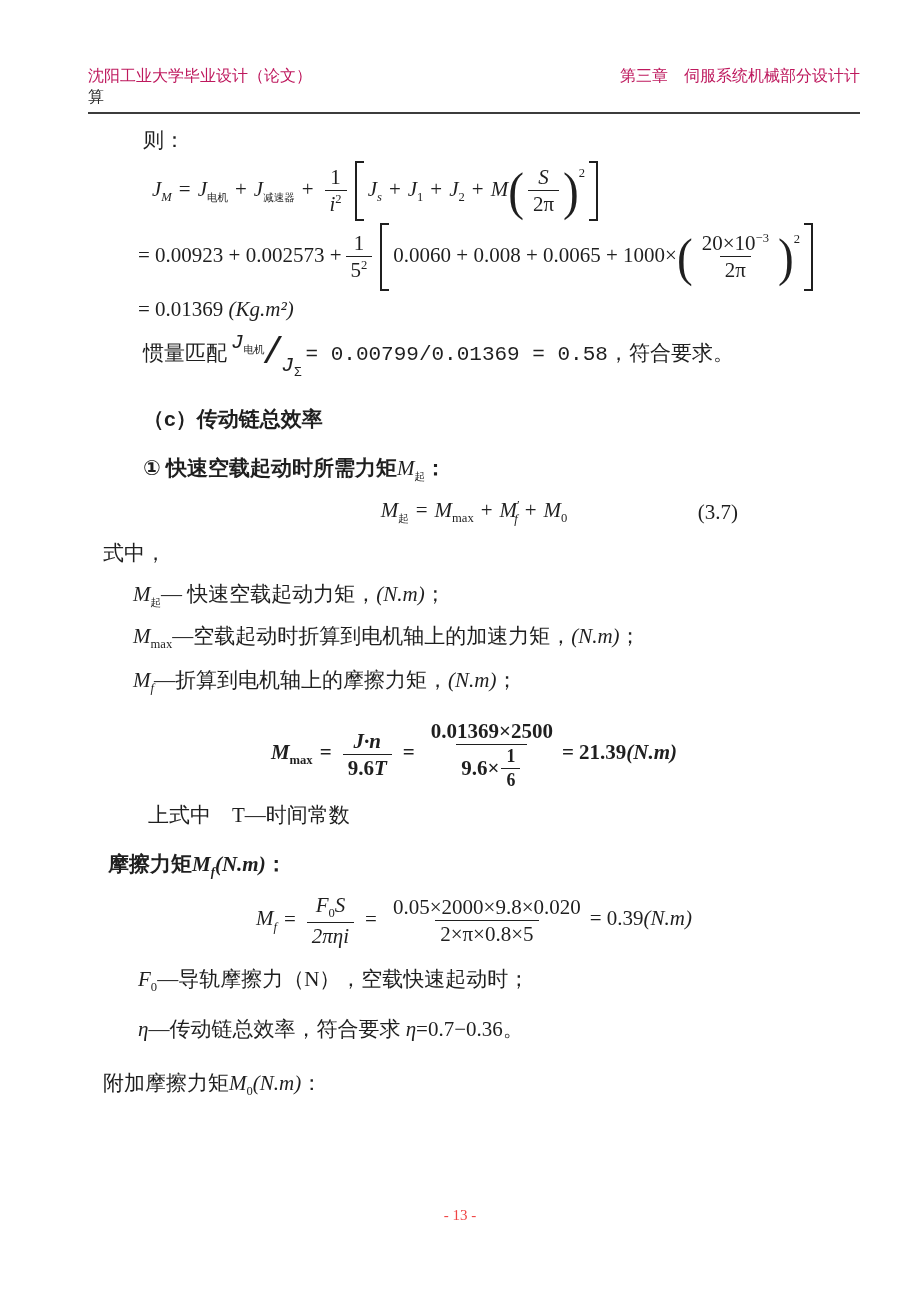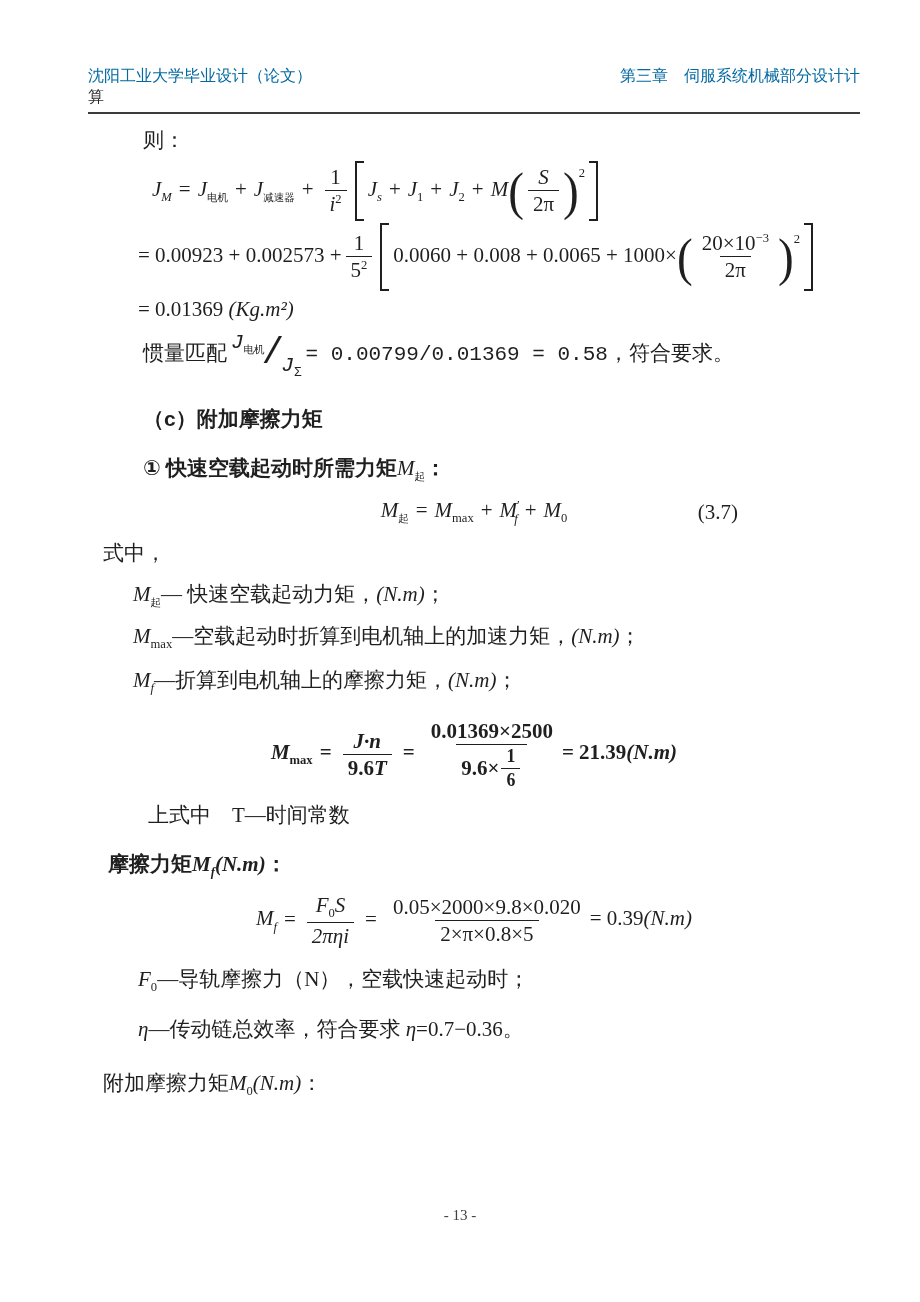--- a/index.html
+++ b/index.html
@@ -6,21 +6,21 @@
   html,body { margin:0; padding:0; background:#ffffff; }
   .page {
     position:relative; width:920px; height:1302px; margin:0 auto;
     background:#ffffff; overflow:hidden;
     font-family:"Liberation Serif","DejaVu Serif",serif;
     color:#1f1f1f; font-size:21px; line-height:1.35;
   }
   .content { padding:66px 60px 0 88px; }
 
   
-  .hdr-row { display:flex; justify-content:space-between; font-size:16px; color:#0369a1; line-height:1.3; }
+  .hdr-row { display:flex; justify-content:space-between; font-size:16px; color:#be185d; line-height:1.3; }
   .hdr-wrap { font-size:16px; color:#2a2a2a; line-height:1.3; }
   .rule { border:none; border-top:2.5px solid #3c3c3c; margin:4px 0 0 0; }
 
   
   .line { line-height:1.4; }
   .ml15 { margin-left:15px; } .ml20 { margin-left:20px; }
   .ml45 { margin-left:45px; } .ml50 { margin-left:50px; }
   .ml55 { margin-left:55px; } .ml60 { margin-left:60px; } .ml84 { margin-left:64px; }
 
   .bold-head { font-family:"Liberation Sans","DejaVu Sans",sans-serif; font-weight:bold; }
@@ -49,21 +49,21 @@
   
   .dfrac { display:inline-block; white-space:nowrap; margin:0 4px; }
   .dfrac .up   { display:inline-block; vertical-align:0.55em; }
   .dfrac .down { display:inline-block; vertical-align:-0.55em; }
   .dfrac .dslash { display:inline-block; font-size:1.8em; vertical-align:-0.1em; margin:0 -3px; }
 
   
   .eqrow { position:relative; text-align:center; }
   .eqnum { position:absolute; right:122px; top:50%; transform:translateY(-50%); font-style:normal; }
 
-  .footer { position:absolute; left:0; right:0; top:1205px; text-align:center; font-size:15px; color:#404040; }
+  .footer { position:absolute; left:0; right:0; top:1205px; text-align:center; font-size:15px; color:#ef4444; }
 
   
   .mt2{margin-top:2px;} .mt4{margin-top:8px;font-family:Liberation Mono, monospace;} .mt6{margin-top:6px;} .mt8{margin-top:20px;font-weight:bold;}
   .mt10{margin-top:10px;} .mt12{margin-top:12px;} .mt14{margin-top:14px;} .mt16{margin-top:16px;}
   .mt18{margin-top:18px;} .mt20{margin-top:20px;} .mt22{margin-top:22px;} .mt24{margin-top:24px;}
 </style>
 </head>
 <body>
 
 <div class="page">
@@ -102,21 +102,21 @@
 
     <div class="formula ml50 mt6">
       <span>= 0.01369</span>&nbsp;<span class="it">(Kg.m²)</span>
     </div>
 
     <div class="formula ml55 mt4">
       <span>惯量匹配</span><span class="dfrac"><span class="up"><span class="it">J</span><sub class="cjk">电机</sub></span><span class="dslash">/</span><span class="down"><span class="it">J</span><sub>Σ</sub></span></span><span>= 0.00799/0.01369 = 0.58，符合要求。</span>
     </div>
 
 
-    <div class="line ml55 mt22 bold-head">（c）附加摩擦力矩</div>
+    <div class="line ml55 mt22 bold-head">（c）传动链总效率</div>
 
     <div class="line ml55 mt20">
       <span class="bold-head">①</span>
       <span class="bold-head">快速空载起动时所需力矩</span><span class="it">M</span><sub class="cjk">起</sub><span class="bold-head">：</span>
     </div>
 
     <div class="formula eqrow mt14">
       <span class="it">M</span><sub class="cjk">起</sub><span class="op">=</span><span class="it">M</span><sub>max</sub><span class="op">+</span><span class="it">M</span><sup>′</sup><sub class="prm-sub">f</sub><span class="op">+</span><span class="it">M</span><sub>0</sub>
       <span class="eqnum">(3.7)</span>
     </div>

